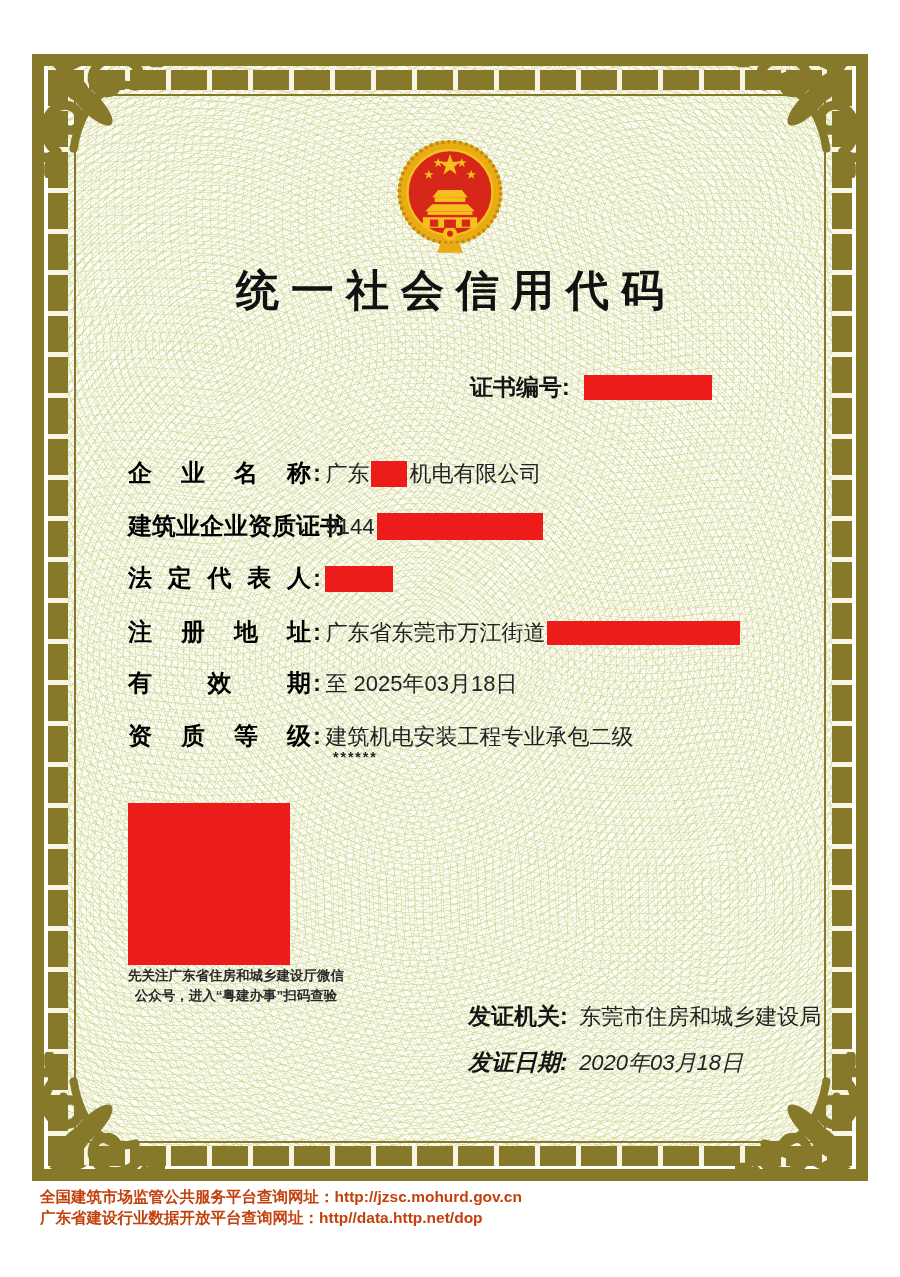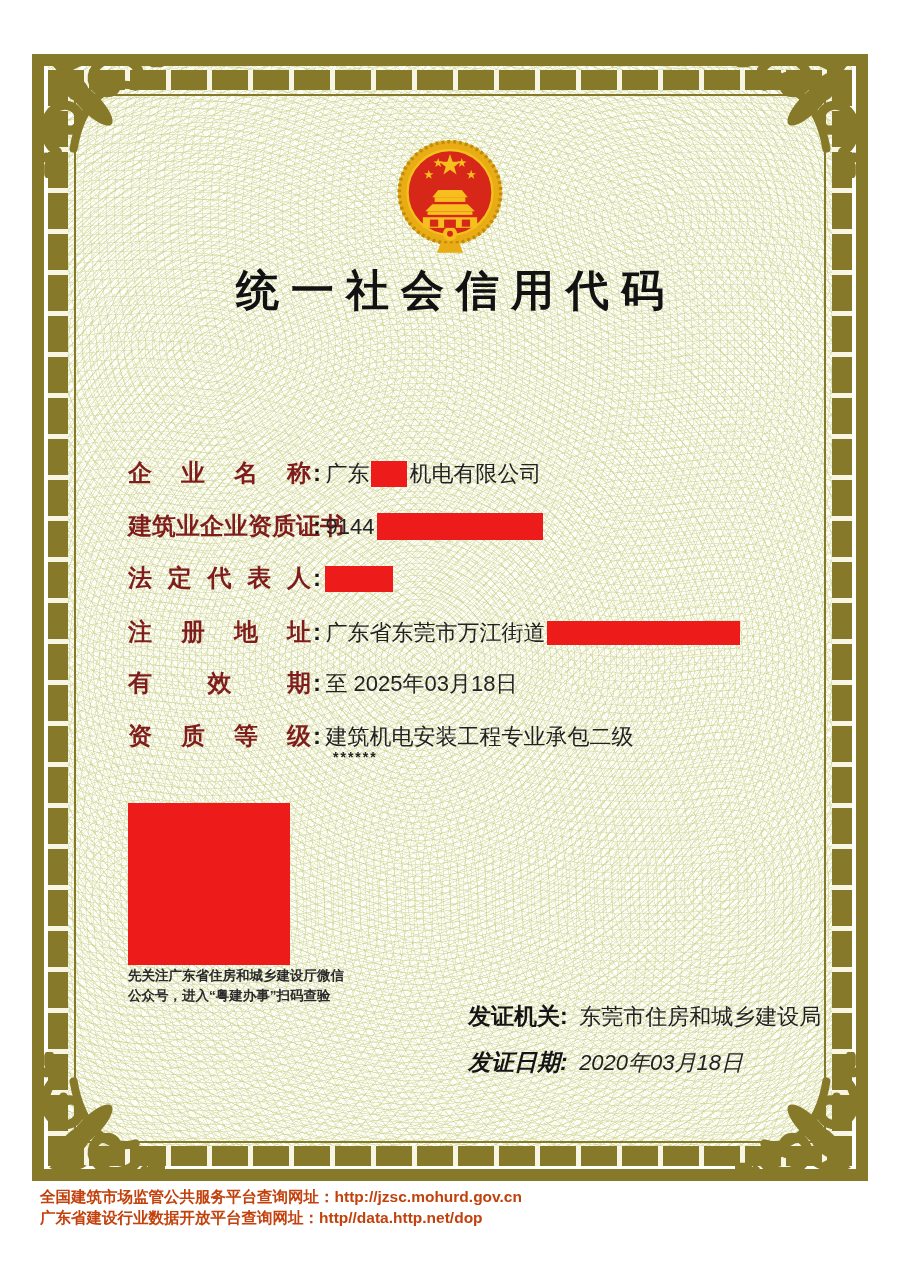--- a/index.html
+++ b/index.html
@@ -52,35 +52,35 @@
 
   .title{position:absolute;left:0;top:262px;width:100%;text-align:center;
     font-size:43px;font-weight:bold;color:#121212;letter-spacing:12px;text-indent:12px;
     white-space:nowrap;}
 
   .certno{position:absolute;left:470px;top:372px;white-space:nowrap;}
   .certno .lbl{font-size:23px;font-weight:bold;color:#151515;}
   .certno .redact{width:128px;height:25px;margin-left:10px;vertical-align:-5px;}
 
   .row{position:absolute;left:128px;white-space:nowrap;}
-  .flabel{display:inline-block;width:183px;font-size:24px;font-weight:bold;color:#7f1d1d;
+  .flabel{display:inline-block;width:183px;font-size:24px;font-weight:bold;color:#000000;
     text-align:justify;text-align-last:justify;text-justify:inter-character;vertical-align:baseline;}
   .fcolon{font-size:24px;font-weight:bold;color:#161616;margin-left:2px;}
   .fvalue{font-size:22px;color:#222222;}
   .redact{display:inline-block;background:#ee1b1b;}
   .r-name{width:36px;height:26px;vertical-align:-6px;margin:0 2px;}
   .r-code{width:166px;height:27px;vertical-align:-6px;margin-left:3px;}
   .r-legal{width:68px;height:26px;vertical-align:-6px;}
   .r-addr{width:193px;height:24px;vertical-align:-5px;margin-left:2px;}
   .grade-note{position:absolute;left:333px;top:749px;font-size:14px;font-weight:bold;
     color:#222222;letter-spacing:2px;}
 
   .qr-redact{position:absolute;left:128px;top:803px;width:162px;height:162px;background:#ee1b1b;}
   .qr-note{position:absolute;left:128px;top:966px;font-size:13.5px;font-weight:600;
-    color:#2a2a2a;line-height:20px;}
+    color:#2a2a2a;line-height:20px;text-align:center;}
 
   .issue-row{position:absolute;left:468px;white-space:nowrap;}
   .issue-row .lbl{font-size:23px;font-weight:bold;color:#151515;}
   .issue-row .val{font-size:22px;color:#222222;margin-left:7px;}
   .issuer{top:1001px;}
   .issue-date{top:1047px;font-style:italic;}
 
   .footer{position:absolute;left:40px;top:1186px;font-size:15.5px;font-weight:bold;
     color:#c2410c;line-height:21px;}
 </style>
@@ -206,20 +206,24 @@
       <rect x="45" y="70" width="10" height="7"></rect>
       <rect x="33" y="70" width="7" height="6"></rect>
       <rect x="60" y="70" width="7" height="6"></rect>
       <circle cx="50" cy="82" r="2.5"></circle>
     </g>
     <path d="M42 90 h16 l3 8 h-22 z" fill="#e9ac15"></path>
   </svg>
 
   <div class="title">统一社会信用代码</div>
 
+  <div class="certno">
+    <span class="lbl">证书编号</span><span class="lbl">:</span>
+    <span class="redact"></span>
+  </div>
 
   <div class="row" style="top:457px">
     <span class="flabel">企业名称</span><span class="fcolon">:</span>
     <span class="fvalue"><span>广东</span><span class="redact r-name"></span><span>机电有限公司</span></span>
   </div>
 
   <div class="row" style="top:510px">
     <span class="flabel">建筑业企业资质证书</span><span class="fcolon">:</span>
     <span class="fvalue"><span>9144</span><span class="redact r-code"></span></span>
   </div>

